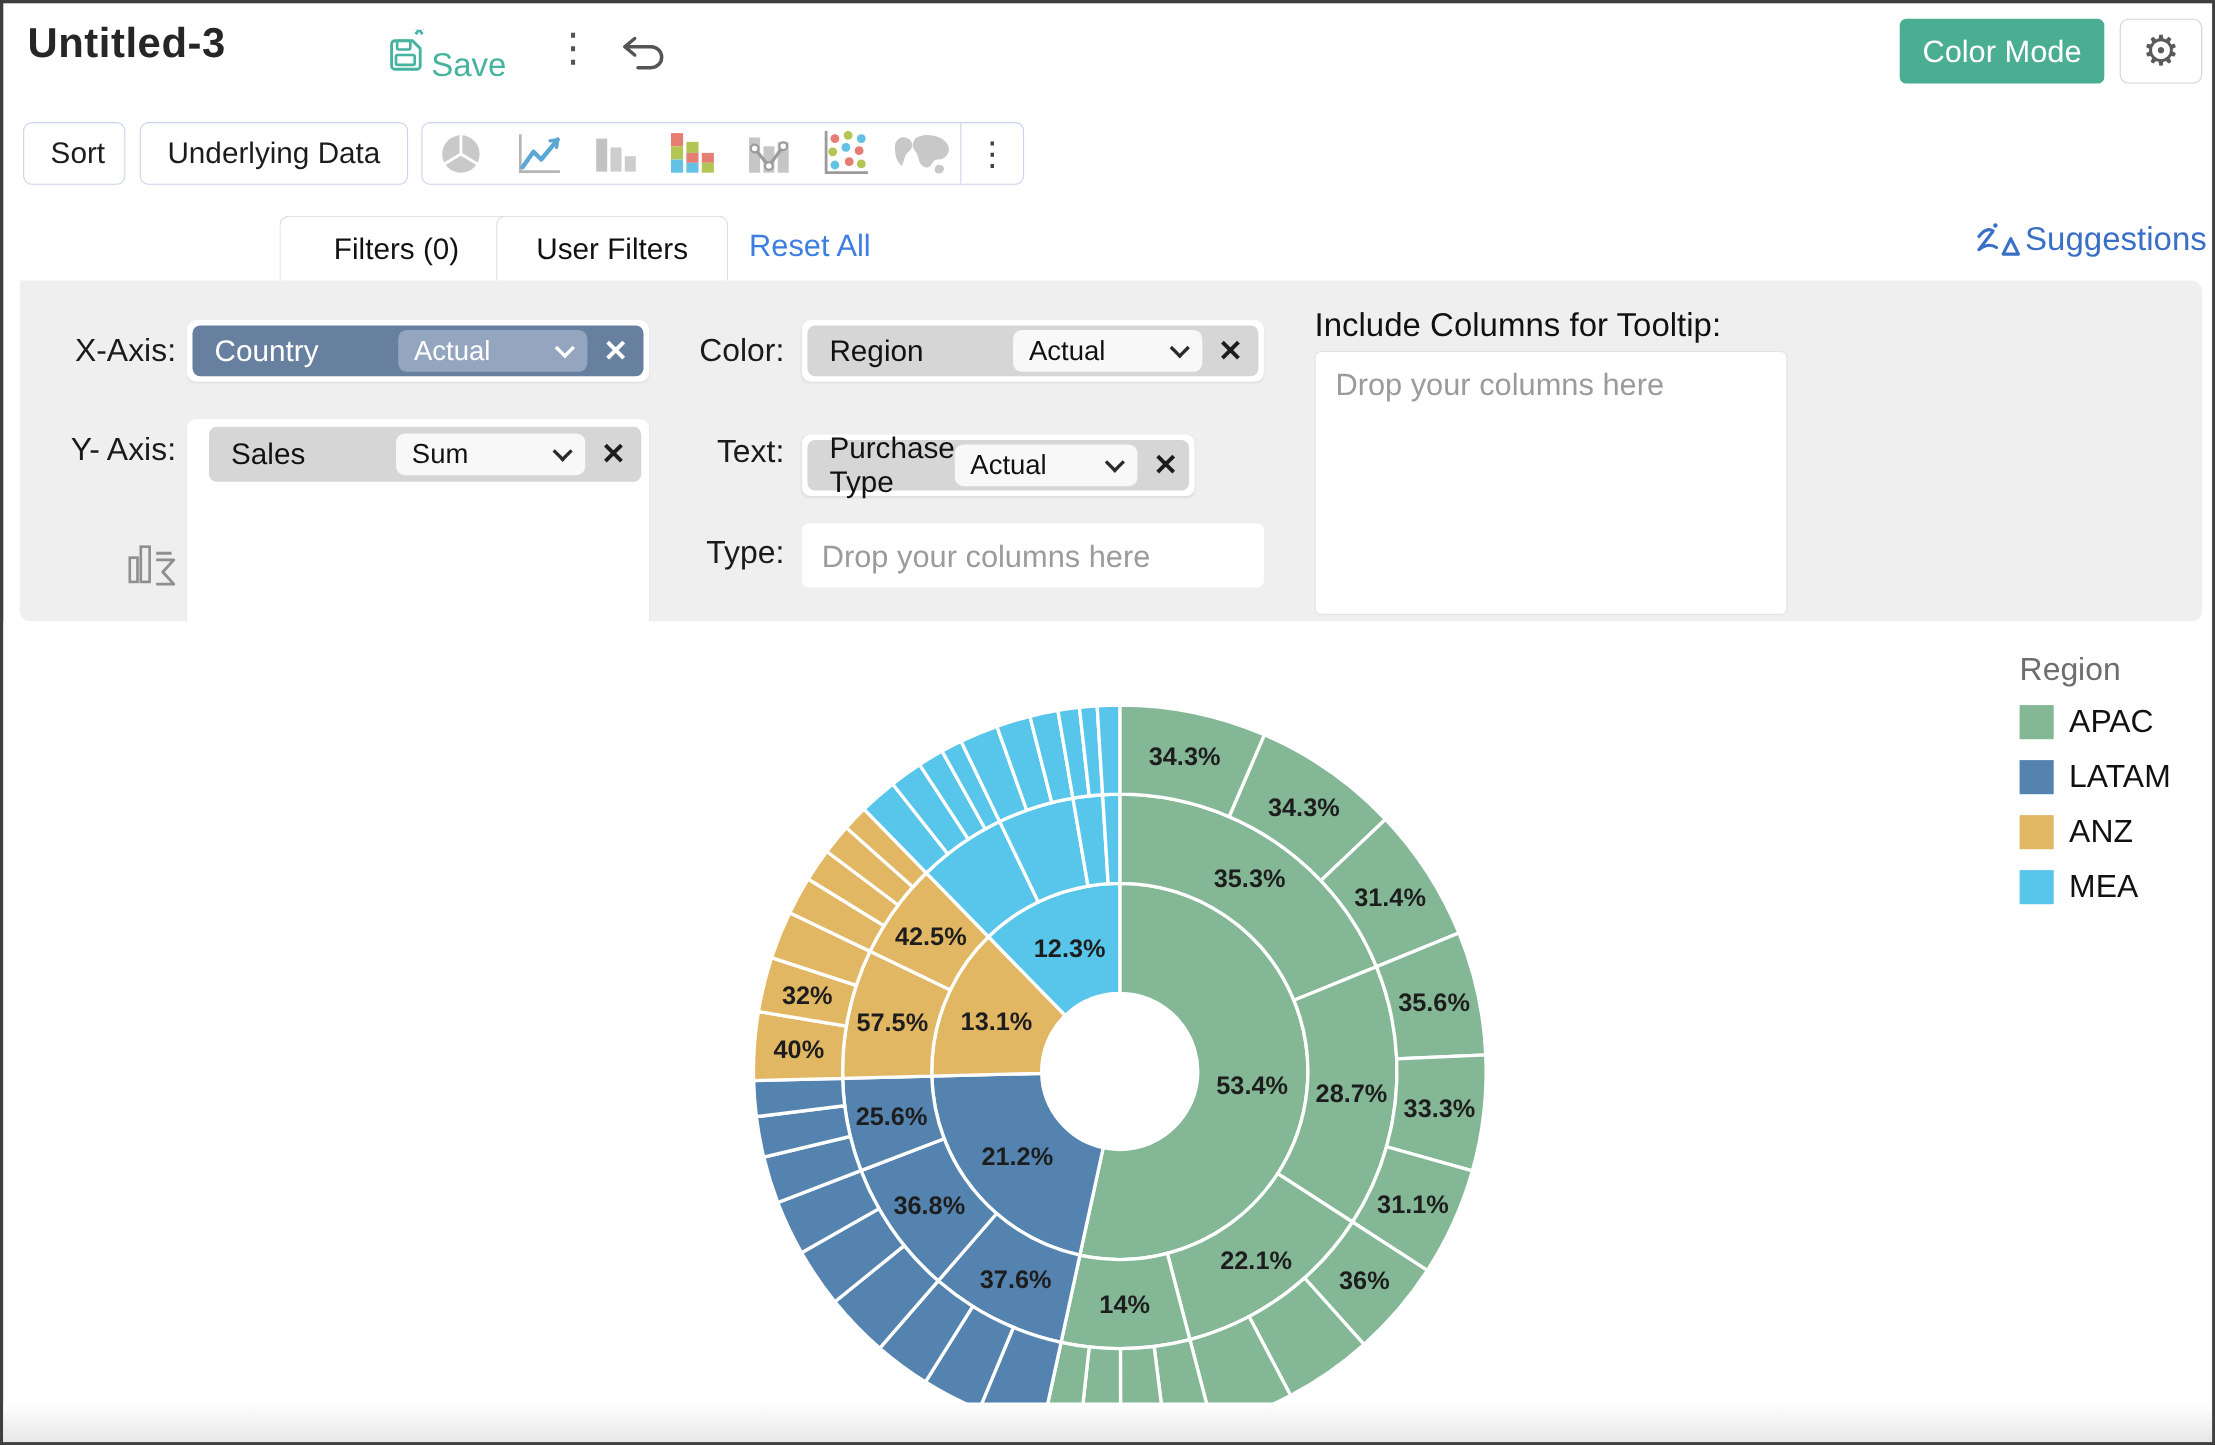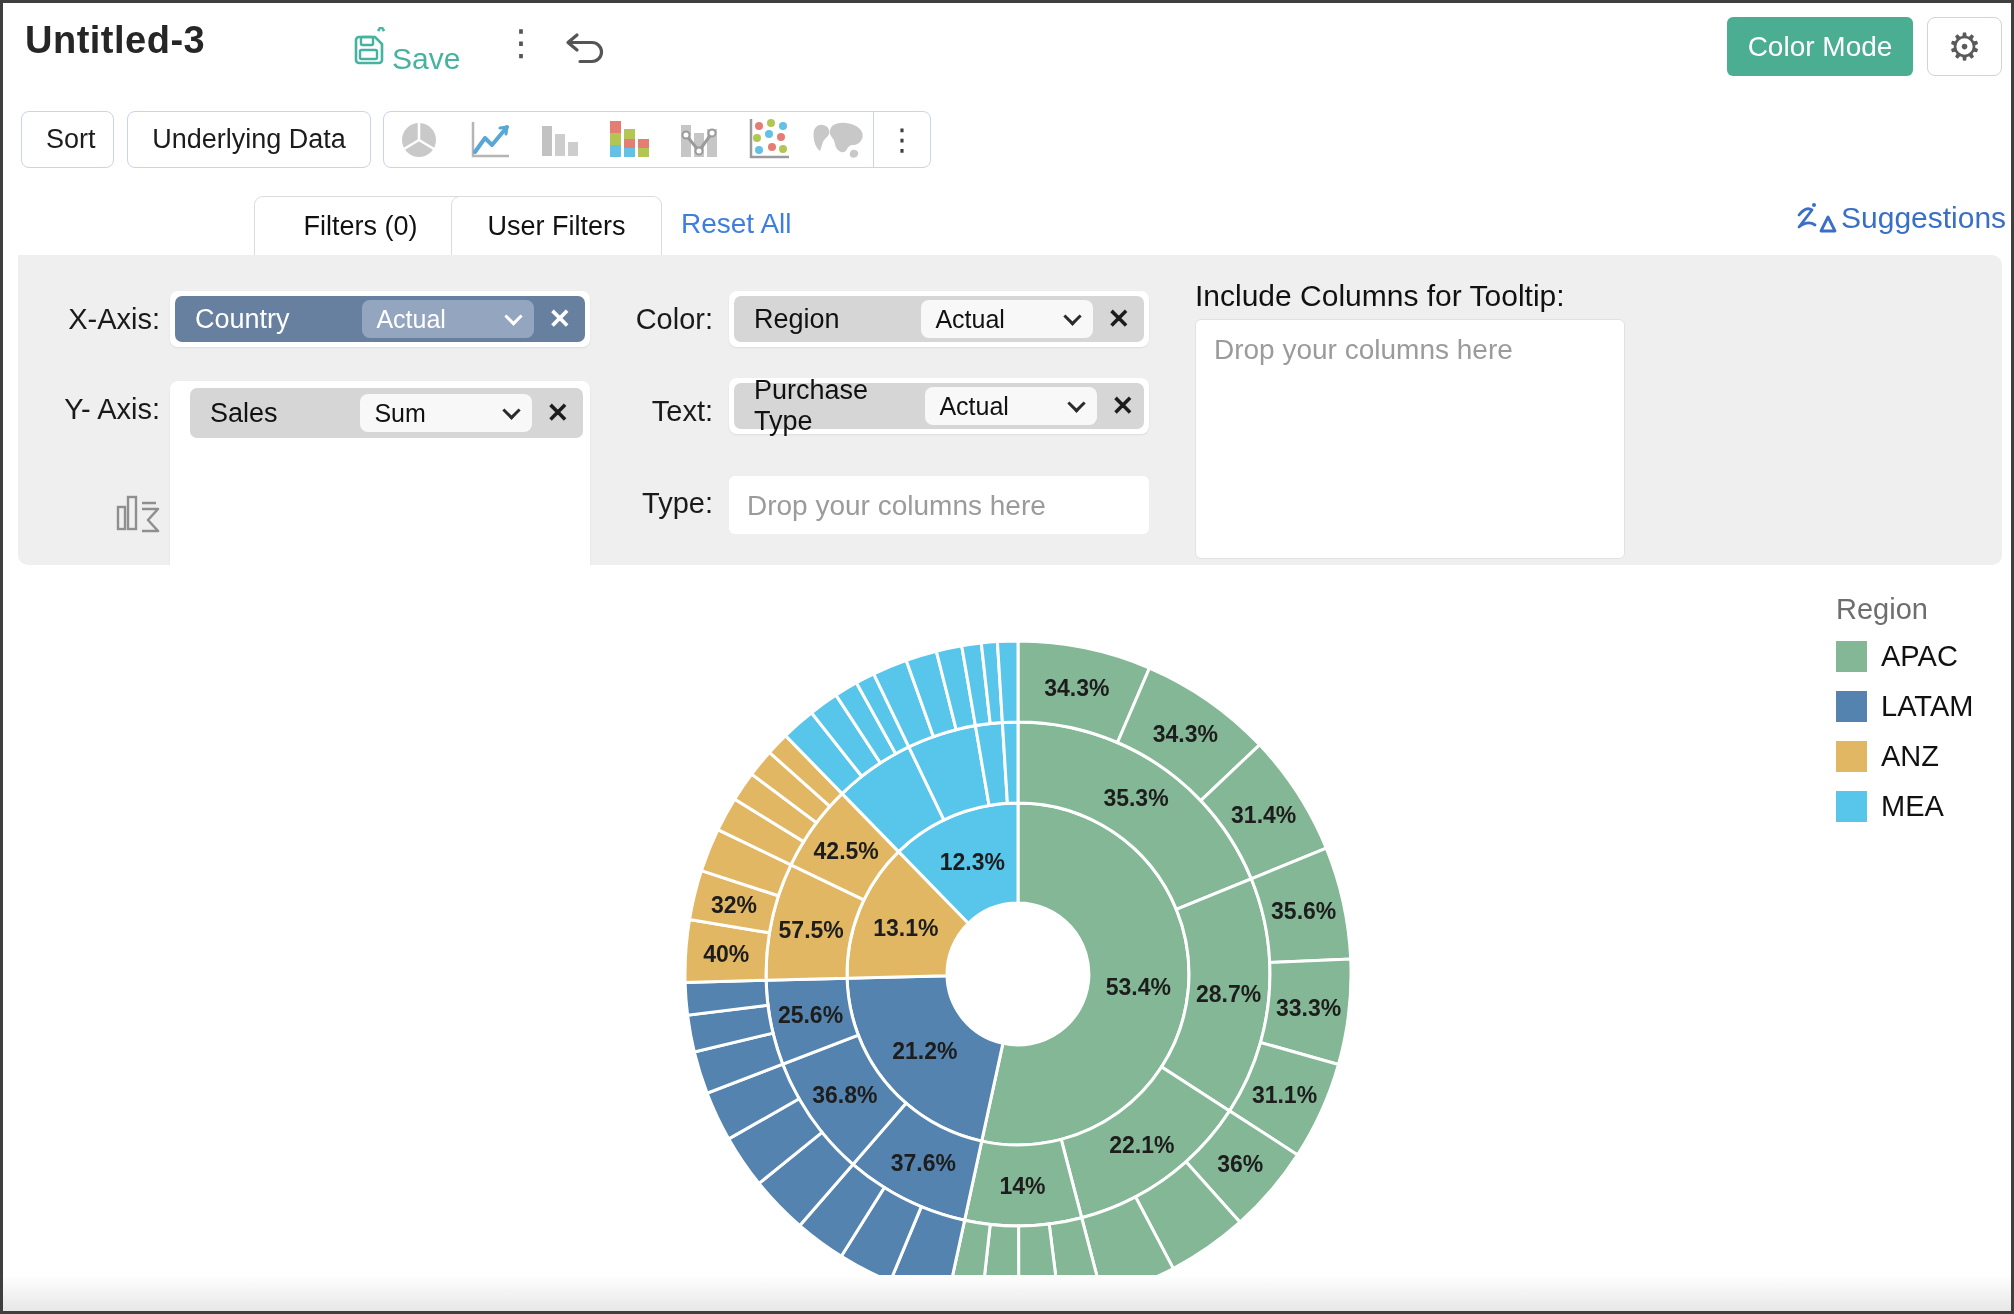--- a/index.html
+++ b/index.html
@@ -227,21 +227,21 @@
         <span class="pill-name">Region</span>
         <span class="agg-chip chip-white">
           <span>Actual</span>
           <span class="chev dark"></span>
         </span>
         <span class="xbtn" style="color:#1c1c1c;">✕</span>
       </div>
     </div>
 
     <div class="cfg-label" style="left:575px;top:140px;width:120px;">Text:</div>
-    <div class="shell" style="left:711px;top:123px;width:420px;height:56px;">
+    <div class="shell" style="left:711px;top:140px;width:357px;height:56px;">
       <div class="pill gray-pill" style="left:5px;top:5px;right:5px;bottom:5px;padding-right:10px;">
         <span class="pill-name">Purchase Type</span>
         <span class="agg-chip chip-white">
           <span>Actual</span>
           <span class="chev dark"></span>
         </span>
         <span class="xbtn" style="color:#1c1c1c;">✕</span>
       </div>
     </div>
 

